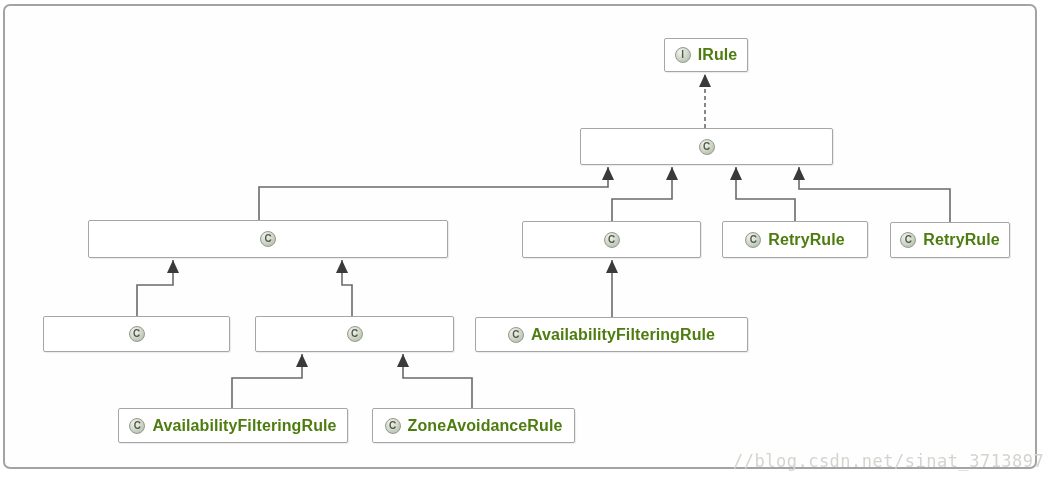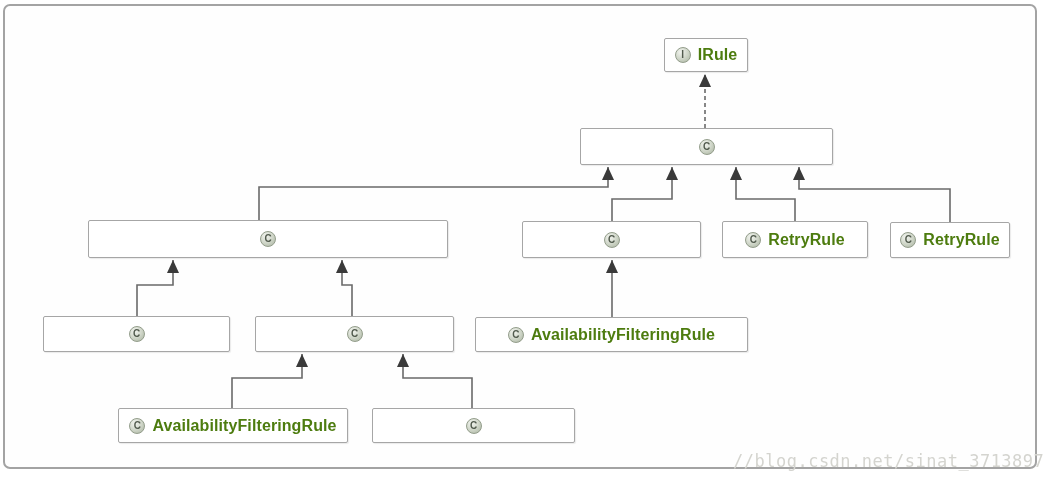--- a/index.html
+++ b/index.html
@@ -93,16 +93,17 @@
   <div class="node" style="left: 475px; top: 317px; width: 273px; height: 35px;">
     <span class="icon">C</span>
     <span class="label">AvailabilityFilteringRule</span>
   </div>
   <div class="node" style="left: 118px; top: 408px; width: 230px; height: 35px;">
     <span class="icon">C</span>
     <span class="label">AvailabilityFilteringRule</span>
   </div>
   <div class="node" style="left: 372px; top: 408px; width: 203px; height: 35px;">
     <span class="icon">C</span>
+    <span class="label">ZoneAvoidanceRule</span>
   </div>
 
   <div class="watermark">//blog.csdn.net/sinat_37138973</div>
 </div>
 
 </body></html>

